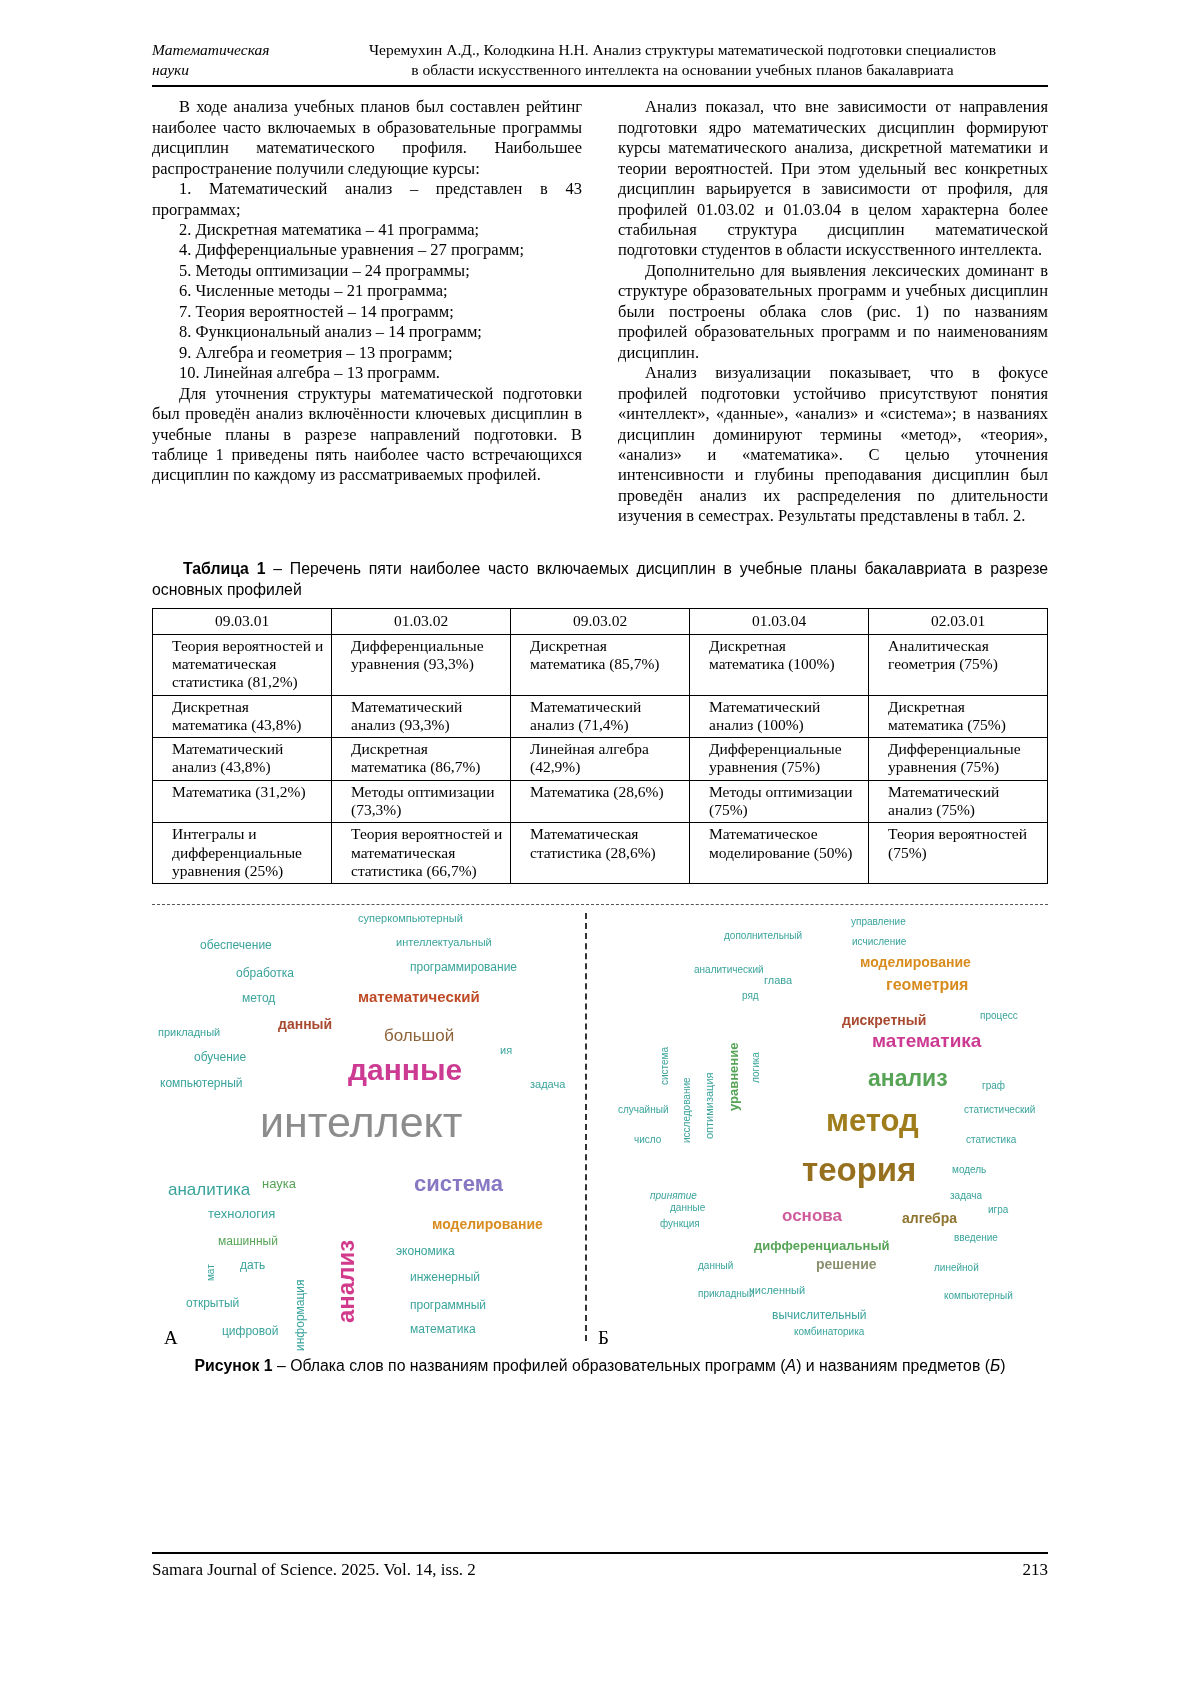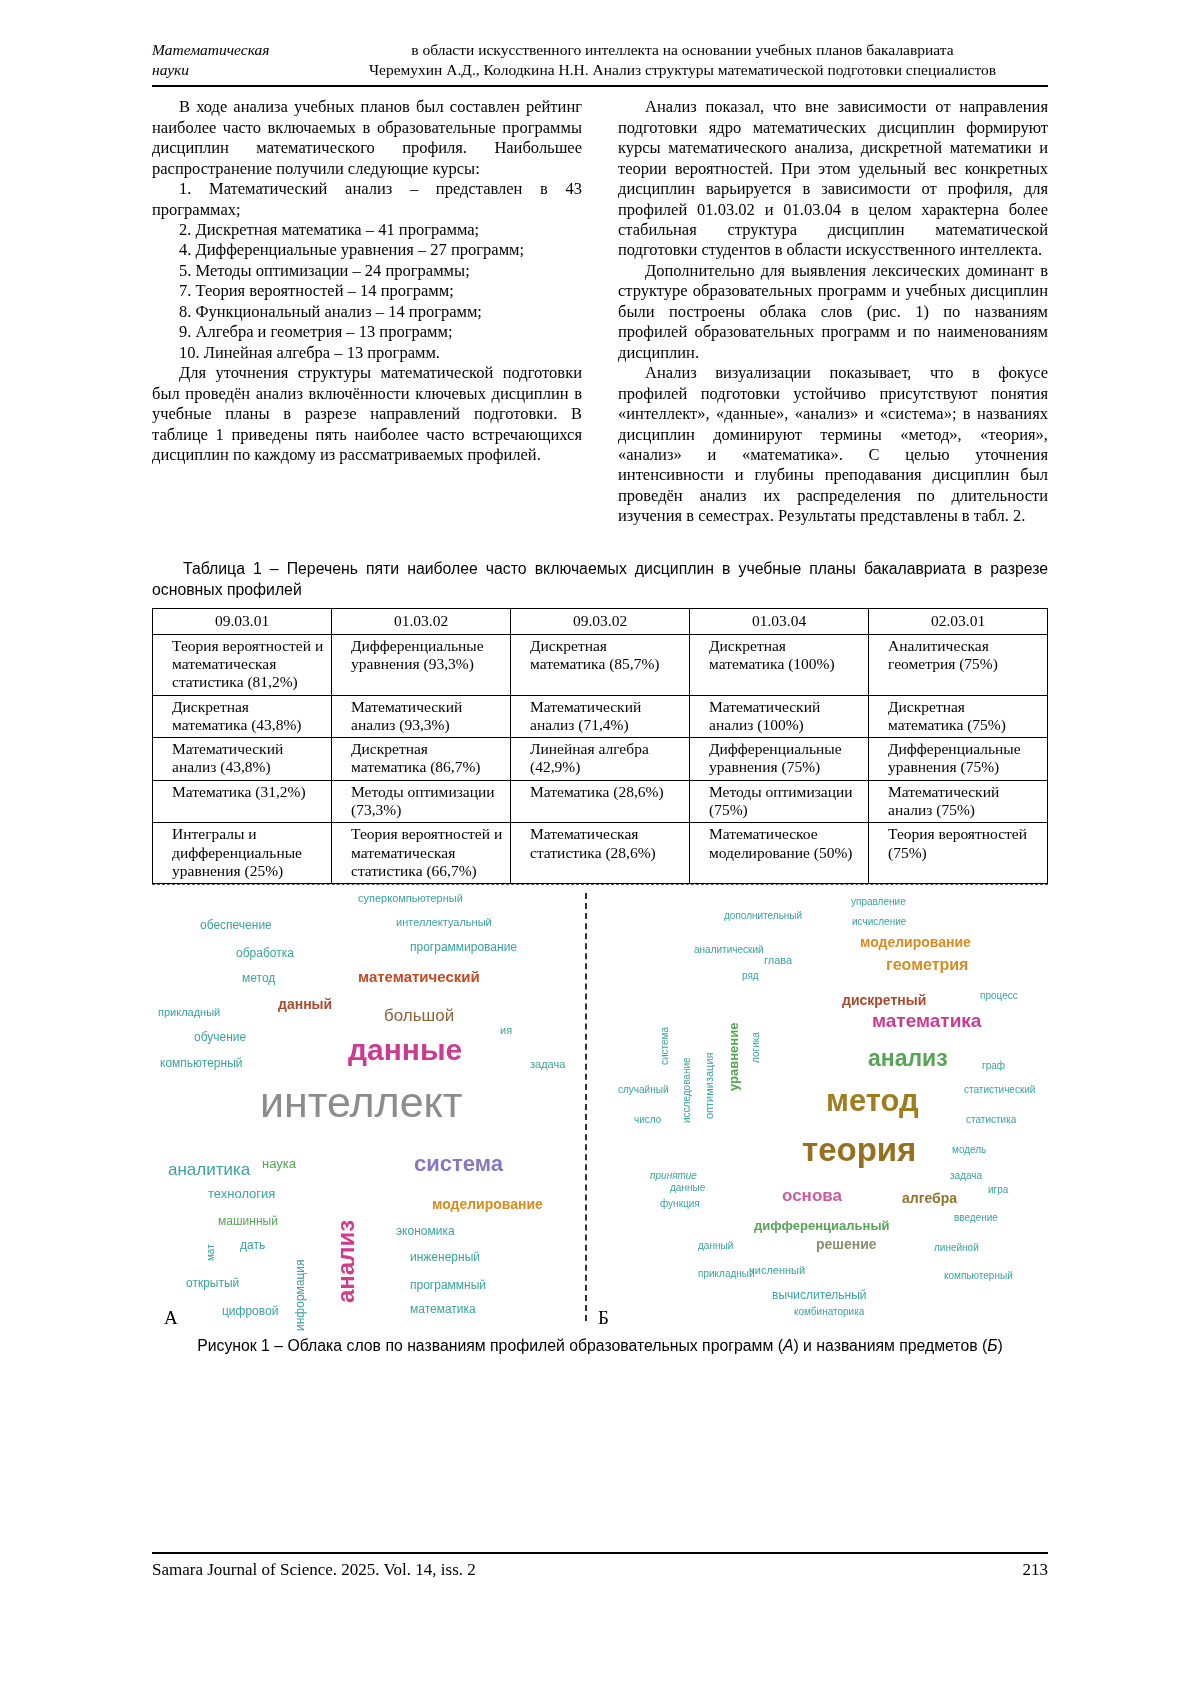--- a/index.html
+++ b/index.html
@@ -20,62 +20,63 @@
   .col { flex: 1; min-width: 0; }
   .para { margin: 0; text-indent: 27px; }
 
   
   .tbl-cap { font-family: "Liberation Sans", sans-serif; font-size: 15.8px; line-height: 1.32; margin: 32px 0 0 0; text-indent: 31px; text-align: justify; }
   table.t1 { width: 100%; border-collapse: collapse; margin-top: 8px; font-size: 15.5px; line-height: 1.18; table-layout: fixed; }
   table.t1 th, table.t1 td { border: 1px solid #000; padding: 2px 5px 3px 19px; vertical-align: top; text-align: left; font-weight: normal; }
   table.t1 th { text-align: center; padding: 3px 5px; }
 
   
-  .figure { margin-top: 0; border-top: 1.5px dashed #555; position: relative; }
+  .figure { margin-top: 20px; border-top: 1.5px dashed #555; position: relative; }
   .clouds { position: relative; height: 436px; margin-top: 4px; }
   .cloud { position: absolute; top: 0; height: 100%; }
   #cloud-a { left: 0; width: 433px; }
   #cloud-b { left: 444px; width: 452px; }
   .cloud-sep { position: absolute; left: 433px; top: 4px; bottom: 4px; width: 0; border-left: 2px dashed #333; }
   .cloud-word { position: absolute; font-family: "Liberation Sans", sans-serif; white-space: nowrap; line-height: 1; }
   .cloud-word.v { transform: rotate(-90deg); transform-origin: 0 0; }
   .panel-label { position: absolute; bottom: -4px; font-size: 19px; font-family: "Liberation Serif", serif; }
   #label-a { left: 12px; }
   #label-b { left: 446px; }
   .fig-cap { font-family: "Liberation Sans", sans-serif; font-size: 15.8px; margin: 12px 0 0 0; text-align: center; }
-  .cap-label { font-weight: normal; }
+  .cap-label { font-weight: bold; }
   .ital { font-style: italic; }
 
   
   .footer { position: absolute; left: 152px; width: 896px; top: 1552px; border-top: 2px solid #000; padding-top: 6px; display: flex; justify-content: space-between; font-size: 17px; }
 </style>
 </head>
 <body>
 
 <div class="page">
   <div class="content">
 
     <div class="hdr">
       <div class="hdr-section">
         <div>Математическая</div>
         <div>науки</div>
       </div>
       <div class="hdr-title">
+        <div>Черемухин А.Д., Колодкина Н.Н. Анализ структуры математической подготовки специалистов</div>
         <div>в области искусственного интеллекта на основании учебных планов бакалавриата</div>
-        <div>Черемухин А.Д., Колодкина Н.Н. Анализ структуры математической подготовки специалистов</div>
       </div>
     </div>
 
     <div class="cols">
       <div class="col">
         <p class="para">В ходе анализа учебных планов был составлен рейтинг наиболее часто включаемых в образовательные программы дисциплин математического профиля. Наибольшее распространение получили следующие курсы:</p>
         <p class="para">1. Математический анализ – представлен в 43 программах;</p>
         <p class="para">2. Дискретная математика – 41 программа;</p>
         <p class="para">4. Дифференциальные уравнения – 27 программ;</p>
         <p class="para">5. Методы оптимизации – 24 программы;</p>
+        <p class="para">6. Численные методы – 21 программа;</p>
         <p class="para">7. Теория вероятностей – 14 программ;</p>
         <p class="para">8. Функциональный анализ – 14 программ;</p>
         <p class="para">9. Алгебра и геометрия – 13 программ;</p>
         <p class="para">10. Линейная алгебра – 13 программ.</p>
         <p class="para">Для уточнения структуры математической подготовки был проведён анализ включённости ключевых дисциплин в учебные планы в разрезе направлений подготовки. В таблице 1 приведены пять наиболее часто встречающихся дисциплин по каждому из рассматриваемых профилей.</p>
       </div>
       <div class="col">
         <p class="para">Анализ показал, что вне зависимости от направления подготовки ядро математических дисциплин формируют курсы математического анализа, дискретной математики и теории вероятностей. При этом удельный вес конкретных дисциплин варьируется в зависимости от профиля, для профилей 01.03.02 и 01.03.04 в целом характерна более стабильная структура дисциплин математической подготовки студентов в области искусственного интеллекта.</p>
         <p class="para">Дополнительно для выявления лексических доминант в структуре образовательных программ и учебных дисциплин были построены облака слов (рис. 1) по названиям профилей образовательных программ и по наименованиям дисциплин.</p>
         <p class="para">Анализ визуализации показывает, что в фокусе профилей подготовки устойчиво присутствуют понятия «интеллект», «данные», «анализ» и «система»; в названиях дисциплин доминируют термины «метод», «теория», «анализ» и «математика». С целью уточнения интенсивности и глубины преподавания дисциплин был проведён анализ их распределения по длительности изучения в семестрах. Результаты представлены в табл. 2.</p>

